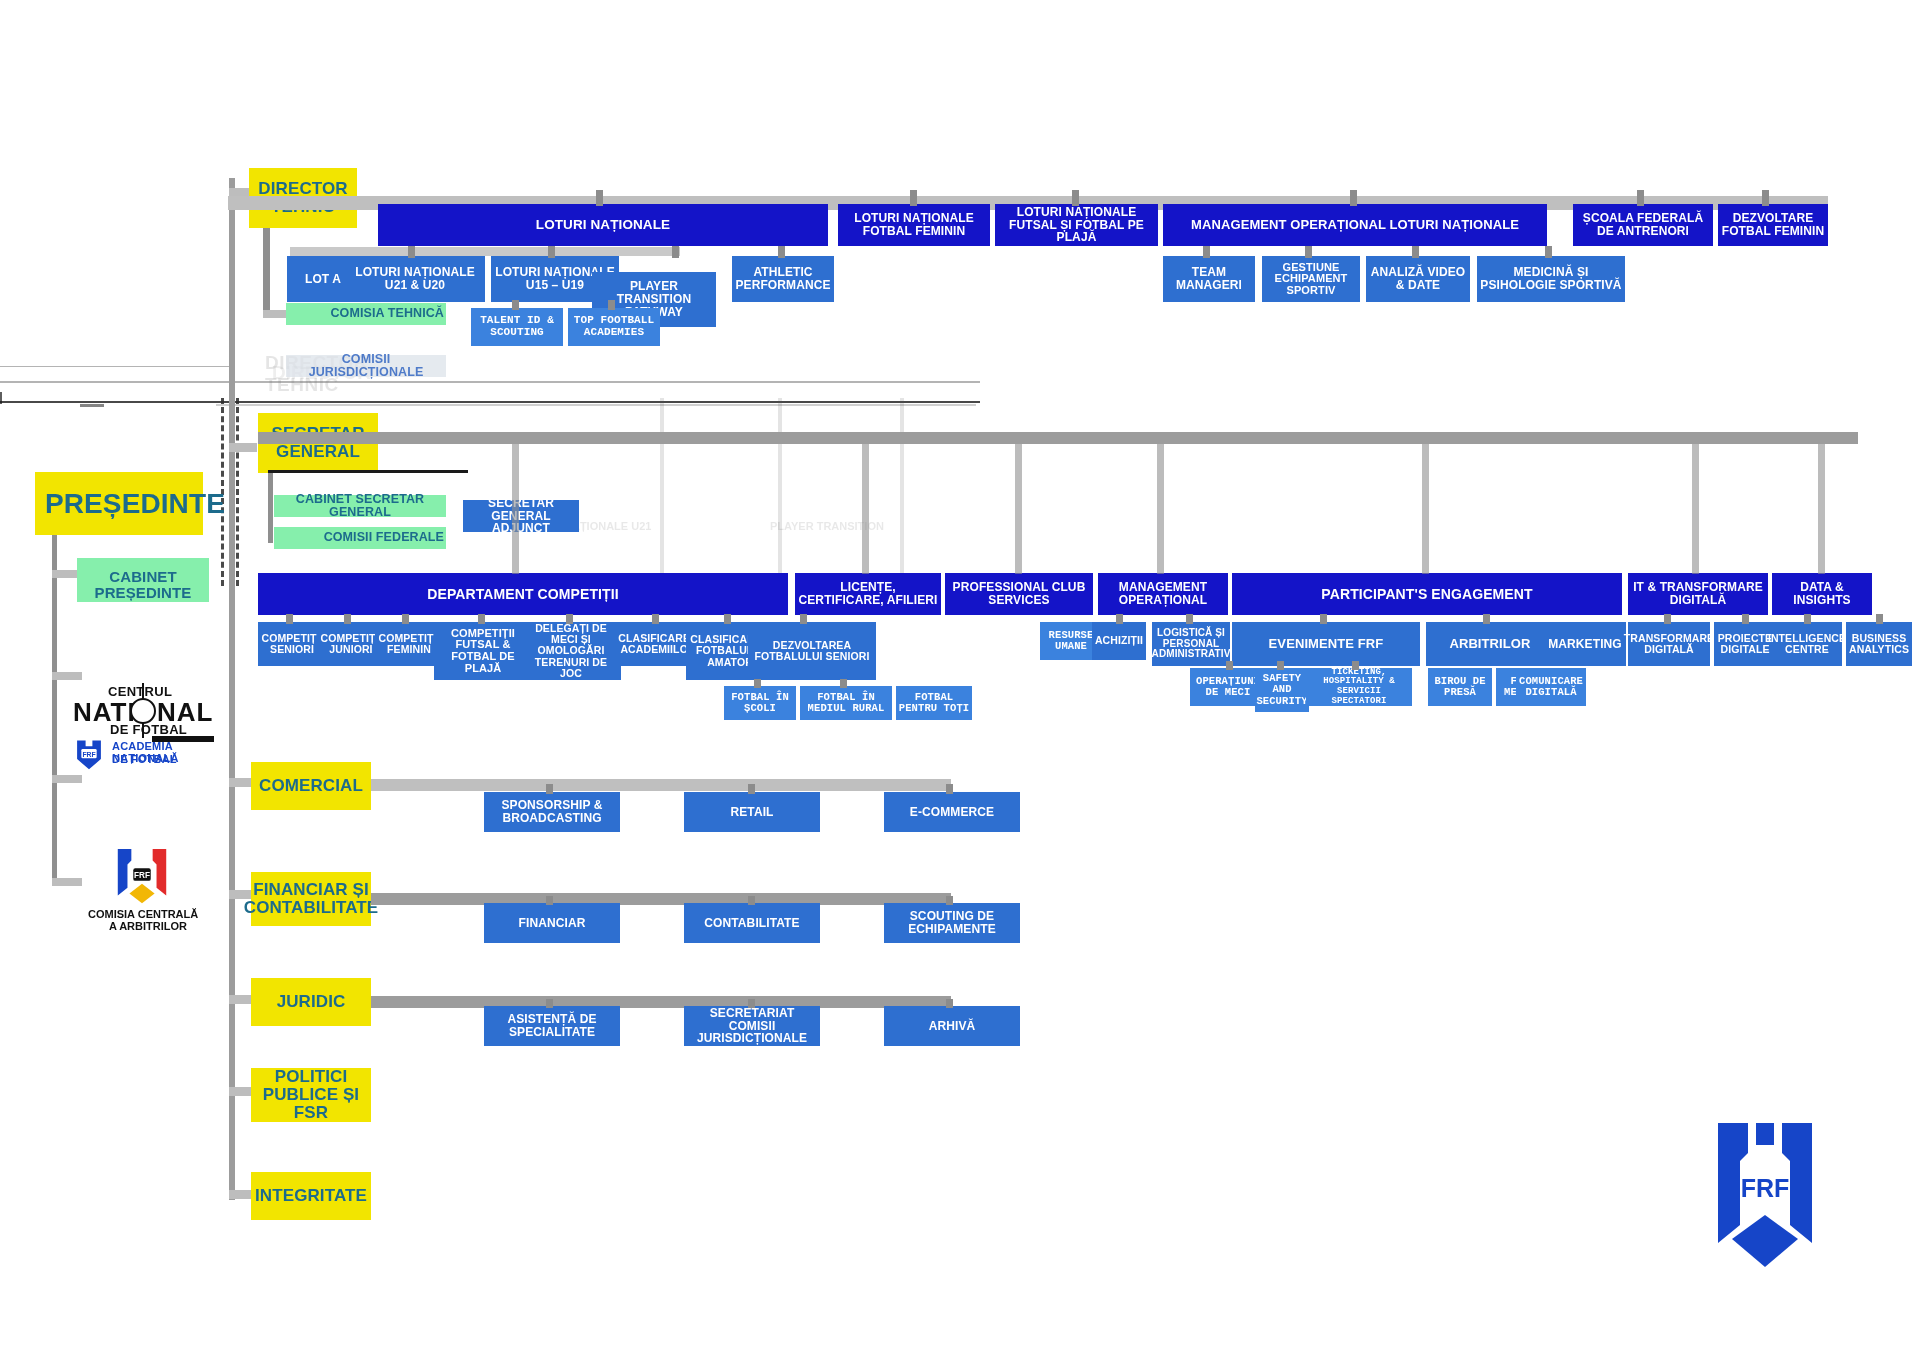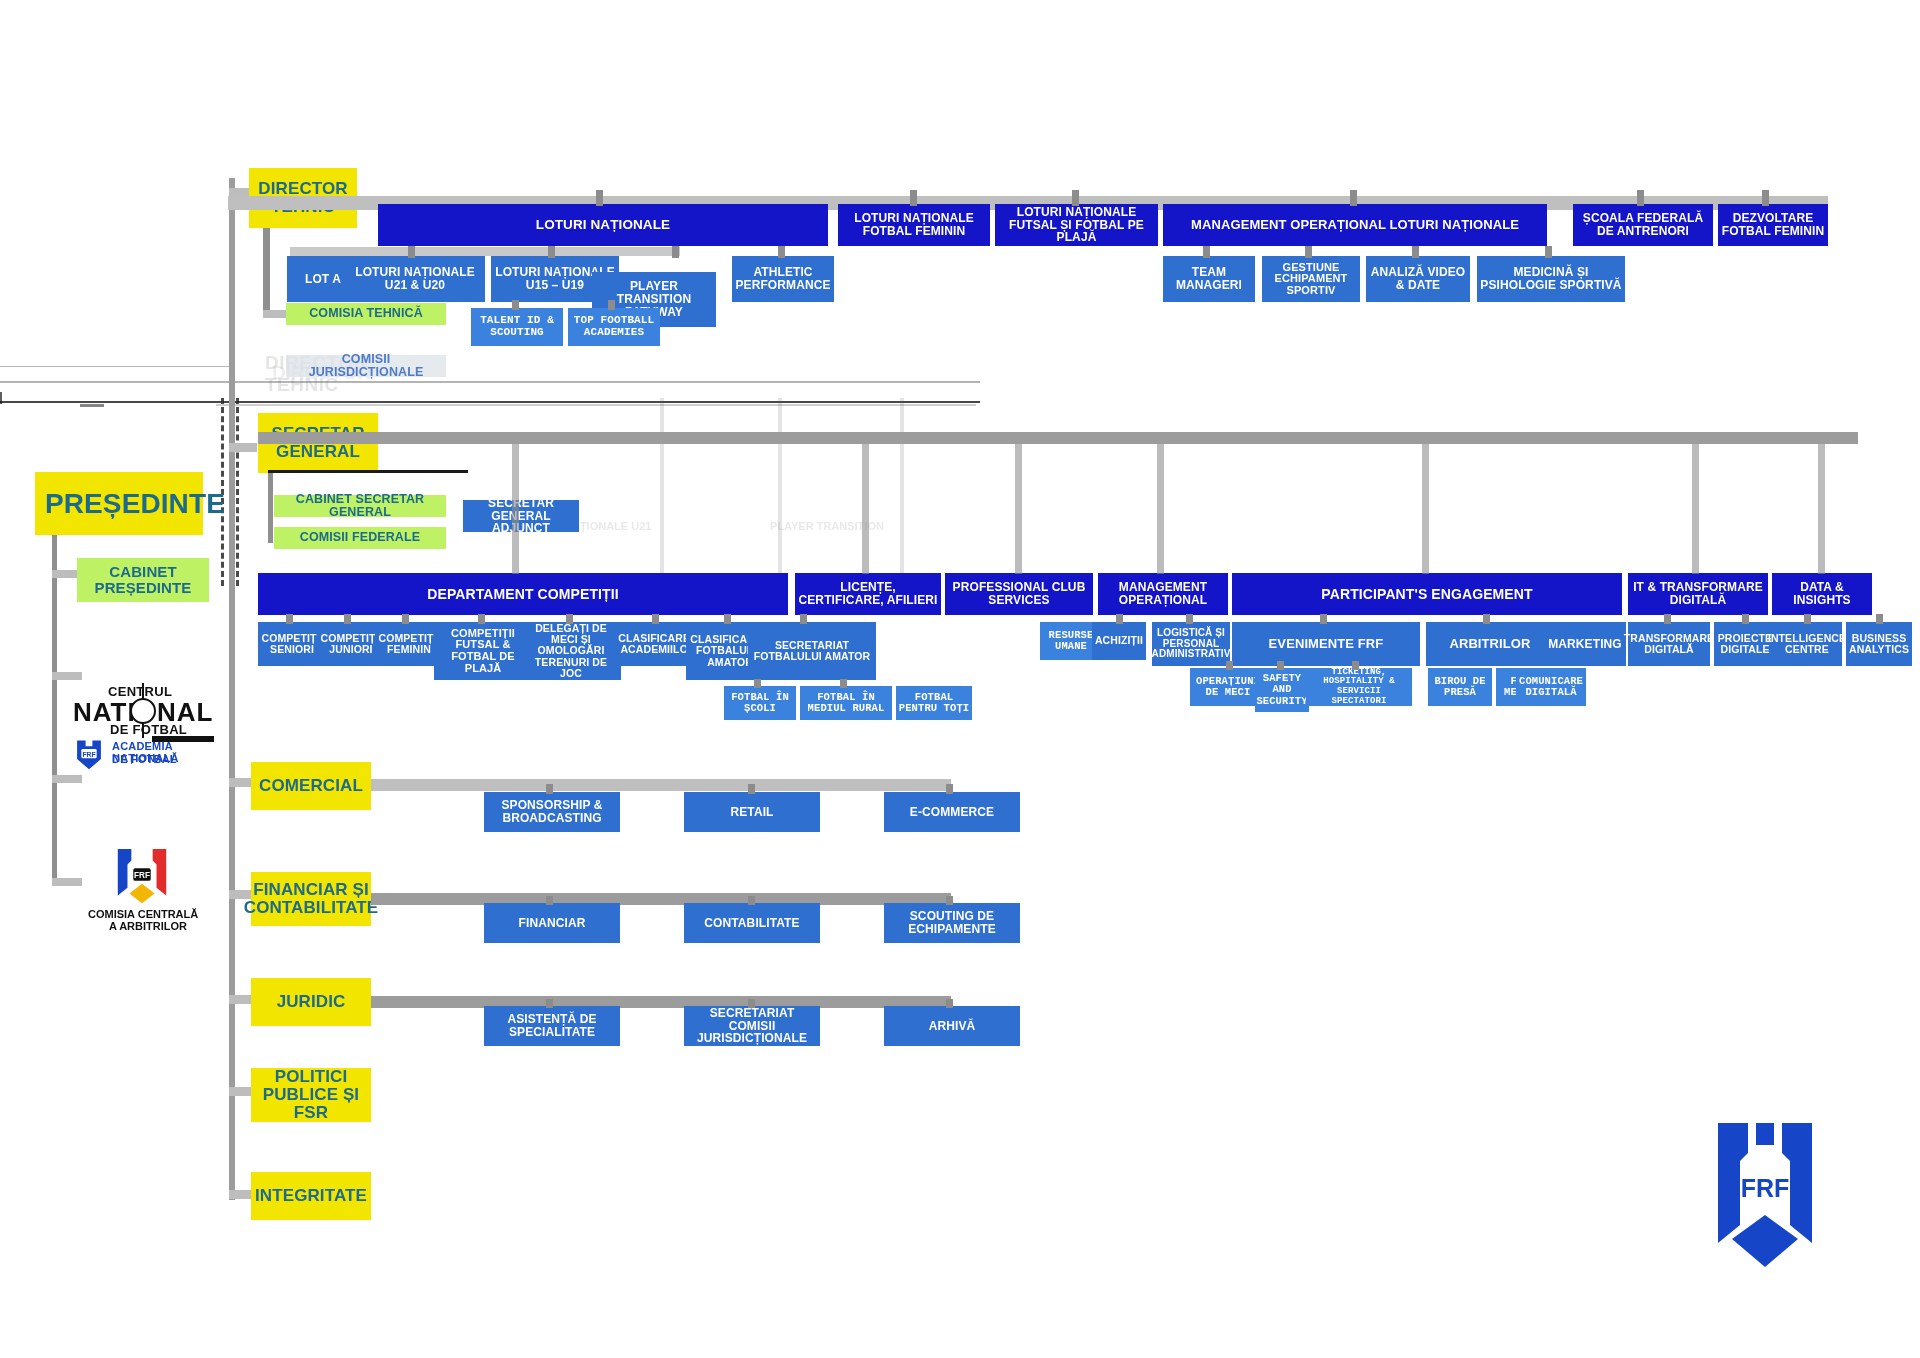--- a/index.html
+++ b/index.html
@@ -6,21 +6,21 @@
   body{width:1920px;height:1358px;position:relative;overflow:hidden;
        font-family:"Liberation Sans", sans-serif;}
   #canvas{position:absolute;left:0;top:0;width:1920px;height:1358px;}
 
   .box{position:absolute;box-sizing:border-box;display:flex;align-items:center;
        justify-content:center;text-align:center;line-height:1.06;
        font-weight:bold;letter-spacing:.1px;padding:1px 2px;}
 
   
   .yellow{background:#F2E500;color:#1C6B8C;}
-  .yellow-pale{background:#bef264;color:#1C6B8C;}
+  .yellow-pale{background:#86efac;color:#1C6B8C;justify-content:flex-end;}
 
   
   .navy{background:#1414C8;color:#ffffff;}
   
   .blue{background:#2E6FD0;color:#ffffff;}
   .blue2{background:#3B82DE;color:#ffffff;font-family:Liberation Mono, monospace;}
 
   
   .hbar{position:absolute;background:#BFBFBF;}
   .hbar-dk{position:absolute;background:#9C9C9C;}
@@ -281,21 +281,21 @@
   <div class="stub" style="left:566px;top:614px;height:10px;"></div>
   <div class="box blue" style="left:614px;top:622px;width:88px;height:44px;font-size:10.5px;">
     <span>CLASIFICAREA ACADEMIILOR</span>
   </div>
   <div class="stub" style="left:652px;top:614px;height:10px;"></div>
   <div class="box blue" style="left:686px;top:622px;width:88px;height:58px;font-size:10.5px;">
     <span>CLASIFICAREA FOTBALULUI AMATOR</span>
   </div>
   <div class="stub" style="left:724px;top:614px;height:10px;"></div>
   <div class="box blue" style="left:748px;top:622px;width:128px;height:58px;font-size:10.5px;">
-    <span>SECRETARIAT FOTBALULUI AMATOR</span>
+    <span>DEZVOLTAREA FOTBALULUI SENIORI</span>
   </div>
   <div class="stub" style="left:800px;top:614px;height:10px;"></div>
 
   <div class="box blue2" style="left:724px;top:686px;width:72px;height:34px;font-size:10.5px;">
     <span>FOTBAL ÎN ȘCOLI</span>
   </div>
   <div class="stub" style="left:754px;top:679px;height:9px;"></div>
   <div class="box blue2" style="left:800px;top:686px;width:92px;height:34px;font-size:10.5px;">
     <span>FOTBAL ÎN MEDIUL RURAL</span>
   </div>

